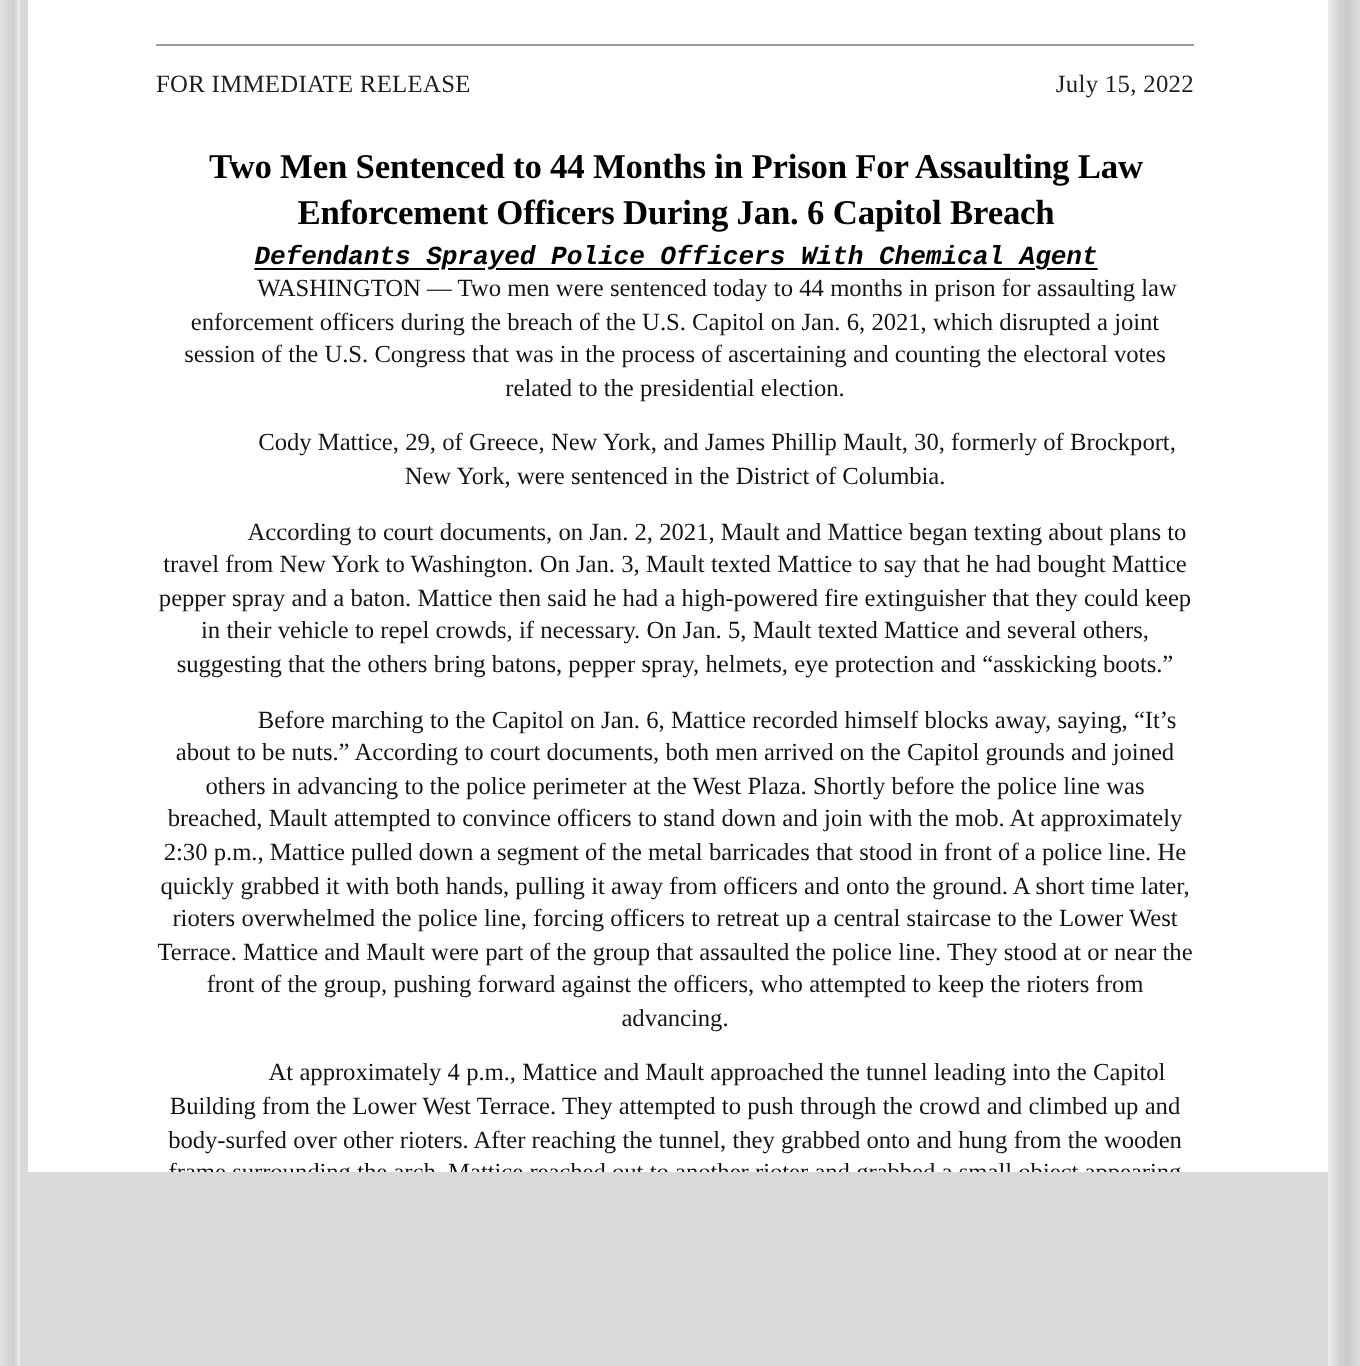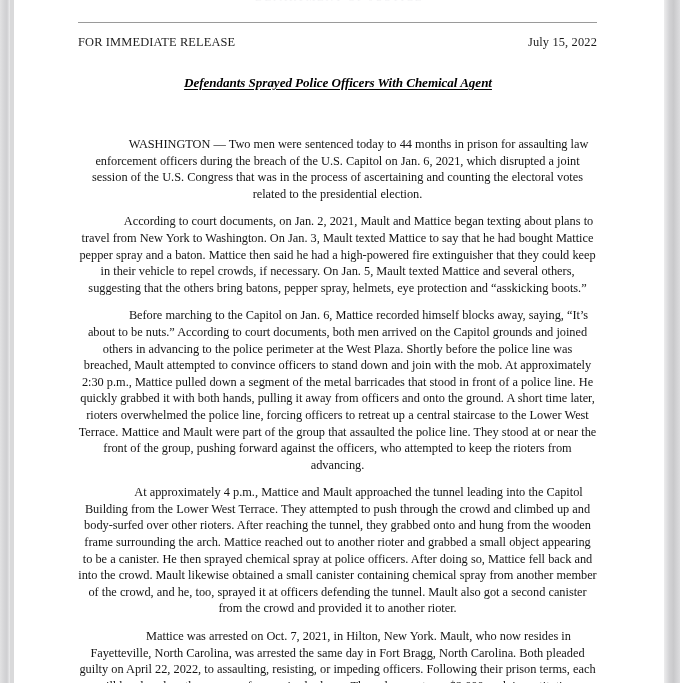--- a/index.html
+++ b/index.html
@@ -40,21 +40,21 @@
     height: 683px;
     background: linear-gradient(to right, #ededee 0%, #d2d2d4 35%, #c9c9cb 60%, #dddddf 100%);
   }
 
   
   .page {
     position: absolute;
     top: 0;
     left: 14px;
     width: 650px;
-    height: 683px;
+    height: 586px;
     background: #ffffff;
     box-sizing: border-box;
     overflow: hidden;
   }
 
   
   .letterhead-sliver {
     position: absolute;
     top: -9px;
     left: 0;
@@ -123,20 +123,21 @@
   .subhead {
     display: block;
     margin-top: 2px;
     font-size: 13.1px;
     font-weight: bold;
     font-style: italic;
     text-decoration: underline;
     text-underline-offset: 1.5px;
     color: #000;
     letter-spacing: -0.05px;
+    font-family: Liberation Mono, monospace;
   }
 
   .body-copy {
     position: absolute;
     top: 136px;
     left: 0;
     width: 519px;
   }
   .body-copy p {
     margin: 0 0 11px 0;
@@ -168,26 +169,28 @@
 
       <hr class="rule">
 
       <div class="dateline">
         <span class="release-label">FOR IMMEDIATE RELEASE</span>
         <span class="release-date">July 15, 2022</span>
       </div>
 
       <div class="headline-block">
         <h1 class="headline">
+          <span>Two Men Sentenced to 44 Months in Prison For Assaulting Law Enforcement Officers During Jan. 6 Capitol Breach</span>
           <span class="subhead">Defendants Sprayed Police Officers With Chemical Agent</span>
         </h1>
       </div>
 
       <div class="body-copy">
         <p>WASHINGTON — Two men were sentenced today to 44 months in prison for assaulting law enforcement officers during the breach of the U.S. Capitol on Jan. 6, 2021, which disrupted a joint session of the U.S. Congress that was in the process of ascertaining and counting the electoral votes related to the presidential election.</p>
+        <p>Cody Mattice, 29, of Greece, New York, and James Phillip Mault, 30, formerly of Brockport, New York, were sentenced in the District of Columbia.</p>
         <p>According to court documents, on Jan. 2, 2021, Mault and Mattice began texting about plans to travel from New York to Washington. On Jan. 3, Mault texted Mattice to say that he had bought Mattice pepper spray and a baton. Mattice then said he had a high-powered fire extinguisher that they could keep in their vehicle to repel crowds, if necessary. On Jan. 5, Mault texted Mattice and several others, suggesting that the others bring batons, pepper spray, helmets, eye protection and “asskicking boots.”</p>
         <p>Before marching to the Capitol on Jan. 6, Mattice recorded himself blocks away, saying, “It’s about to be nuts.” According to court documents, both men arrived on the Capitol grounds and joined others in advancing to the police perimeter at the West Plaza. Shortly before the police line was breached, Mault attempted to convince officers to stand down and join with the mob. At approximately 2:30 p.m., Mattice pulled down a segment of the metal barricades that stood in front of a police line. He quickly grabbed it with both hands, pulling it away from officers and onto the ground. A short time later, rioters overwhelmed the police line, forcing officers to retreat up a central staircase to the Lower West Terrace. Mattice and Mault were part of the group that assaulted the police line. They stood at or near the front of the group, pushing forward against the officers, who attempted to keep the rioters from advancing.</p>
         <p>At approximately 4 p.m., Mattice and Mault approached the tunnel leading into the Capitol Building from the Lower West Terrace. They attempted to push through the crowd and climbed up and body-surfed over other rioters. After reaching the tunnel, they grabbed onto and hung from the wooden frame surrounding the arch. Mattice reached out to another rioter and grabbed a small object appearing to be a canister. He then sprayed chemical spray at police officers. After doing so, Mattice fell back and into the crowd. Mault likewise obtained a small canister containing chemical spray from another member of the crowd, and he, too, sprayed it at officers defending the tunnel. Mault also got a second canister from the crowd and provided it to another rioter.</p>
         <p>Mattice was arrested on Oct. 7, 2021, in Hilton, New York. Mault, who now resides in Fayetteville, North Carolina, was arrested the same day in Fort Bragg, North Carolina. Both pleaded guilty on April 22, 2022, to assaulting, resisting, or impeding officers. Following their prison terms, each will be placed on three years of supervised release. They also must pay $2,000 each in restitution.</p>
       </div>
 
     </div>
   </div>
 </div>
 

